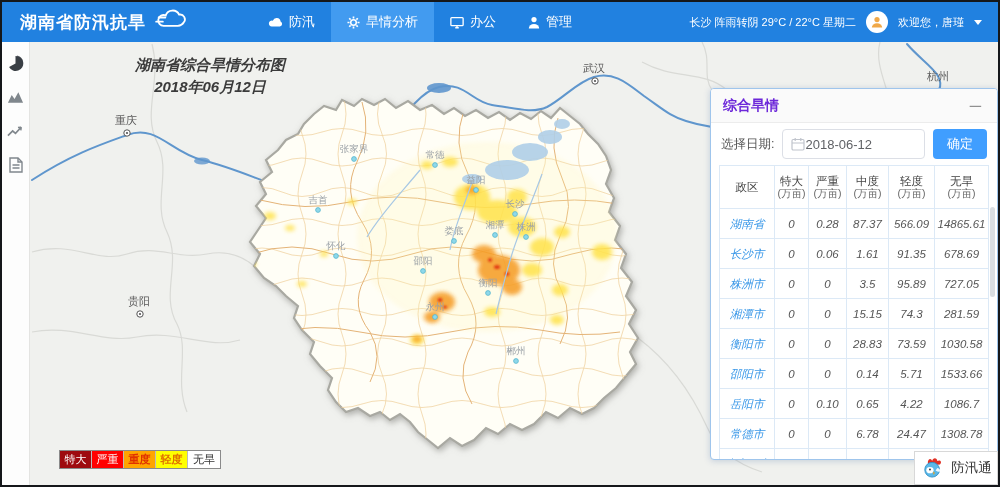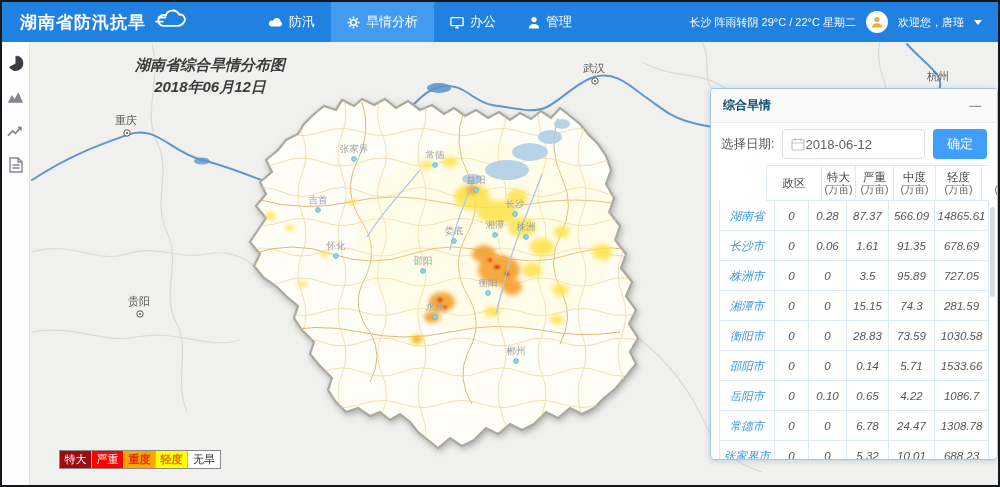--- a/index.html
+++ b/index.html
@@ -29,31 +29,31 @@
   .map-title { position:absolute; left:40px; top:12px; width:280px; text-align:center; color:#3b3b3b; font-weight:bold; font-size:15px; line-height:22px; z-index:5;font-style:italic; }
 
   
   .legend { position:absolute; left:57px; top:448px; display:flex; border:1px solid #8a8a8a; background:#fff; z-index:15; }
   .legend-cell { width:32px; height:17px; font-size:11px; display:flex; align-items:center; justify-content:center; border-right:1px solid #bbb; }
   .legend-cell:last-child { border-right:none; }
 
   
   .panel { position:absolute; left:708px; top:86px; width:288px; height:372px; background:#fff; border:1px solid #9fc5ec; border-radius:4px; box-shadow:0 1px 6px rgba(60,100,160,.25); overflow:hidden; z-index:25; }
   .panel-header { height:34px; display:flex; align-items:center; padding:0 12px; border-bottom:1px solid #ececec; background:#fafafa; }
-  .panel-title { font-size:12px; font-weight:bold; color:#0c4a6e; }
+  .panel-title { font-size:14px; font-weight:bold; color:#6d28d9; }
   .panel-min { margin-left:auto; color:#888; font-size:16px; line-height:10px; cursor:pointer; padding:2px 4px; }
   .date-row { height:42px; display:flex; align-items:center; padding:0 10px; gap:8px; }
   .date-label { font-size:12.5px; color:#555; white-space:nowrap; }
   .date-input { flex:1; height:30px; border:1px solid #dcdfe6; border-radius:4px; display:flex; align-items:center; padding:0 8px; background:#fff; cursor:pointer; }
   .date-value { flex:1; text-align:left; font-size:13px; color:#606266; }
   .confirm-btn { width:54px; height:30px; background:#409eff; color:#fff; font-size:13px; border:none; border-radius:4px; cursor:pointer; }
 
   .grid-table { margin:0 8px; font-size:11.5px; color:#555; }
   .t-row, .t-head { display:grid; grid-template-columns:56px 34px 38px 42px 46px 54px; align-items:center; border-bottom:1px solid #dce9f6; }
-  .t-head { height:36px; border-top:1px solid #dce9f6; color:#444;margin-left:47px; }
+  .t-head { height:44px; border-top:1px solid #dce9f6; color:#444; }
   .t-row { height:30px;font-style:italic; }
   .t-cell { text-align:center; border-right:1px solid #dce9f6; height:100%; display:flex; flex-direction:column; align-items:center; justify-content:center; line-height:12px; }
   .t-cell:first-child { border-left:1px solid #dce9f6; }
   .t-cell .unit { font-size:10.5px; color:#666; }
   .region-link { color:#3a98e8; cursor:pointer; }
   .num-cell { font-size:11.5px; }
   .panel-scrollbar { position:absolute; right:2px; top:118px; width:5px; height:90px; border-radius:3px; background:#c9ced4; opacity:.7; }
 
   
   .app-badge { position:absolute; right:0; bottom:0; width:84px; height:34px; background:#fff; border:1px solid #d8d8d8; display:flex; align-items:center; justify-content:center; gap:5px; z-index:28; cursor:pointer; }
@@ -450,14 +450,25 @@
           <div class="t-cell num-cell">0</div>
           <div class="t-cell num-cell">0</div>
           <div class="t-cell num-cell">5.32</div>
           <div class="t-cell num-cell">10.01</div>
           <div class="t-cell num-cell">688.23</div>
         </div>
       </div>
     <div class="panel-scrollbar"></div>
   </div>
 
+  <div class="app-badge">
+    <svg width="26" height="26" viewBox="0 0 30 30">
+      <path d="M9,9 C9,4 13,3 14,7 C15,2 20,3 20,7 C23,5 26,8 23,11 L12,12 Z" fill="#e03024"></path>
+      <circle cx="14" cy="17" r="8.5" fill="#5bb8e8" stroke="#2f8fc4" stroke-width="1"></circle>
+      <ellipse cx="11.5" cy="17.5" rx="4.2" ry="3.6" fill="#fff"></ellipse>
+      <circle cx="11.5" cy="16.8" r="1.1" fill="#333"></circle>
+      <path d="M20,15 q4,1 3,4 q-3,1 -5,-1 z" fill="#fff" opacity="0.9"></path>
+      <path d="M15.5,19.5 q1.5,1.5 0,2.6" stroke="#e8a020" stroke-width="1.4" fill="none"></path>
+    </svg>
+    <span class="app-badge-text">防汛通</span>
+  </div>
 
 </div>
 
 </body></html>

